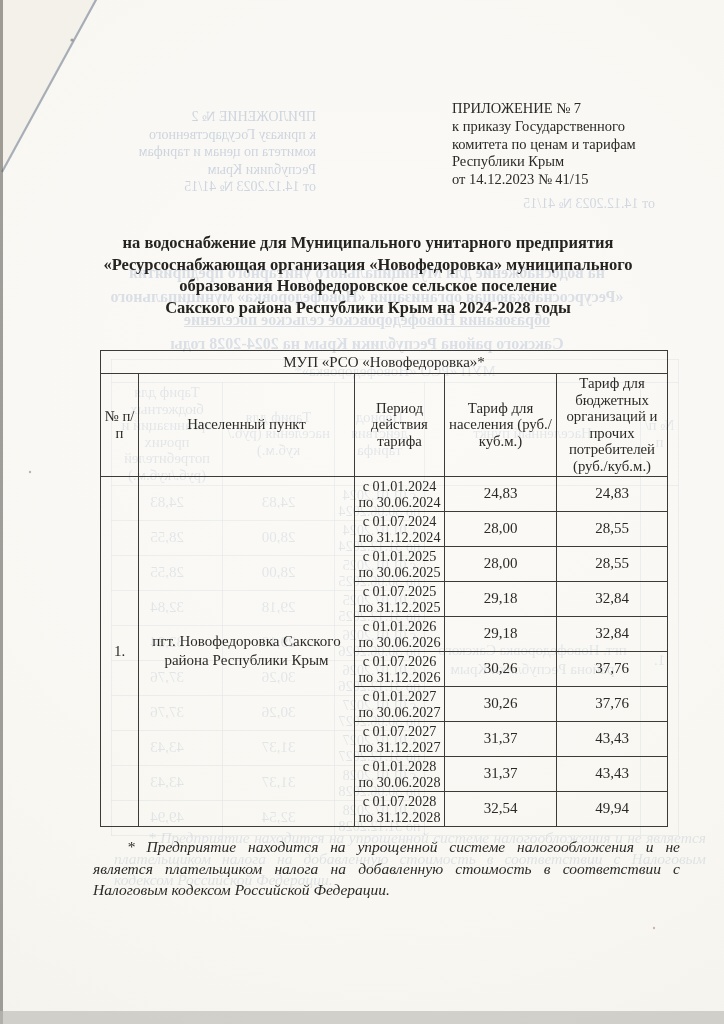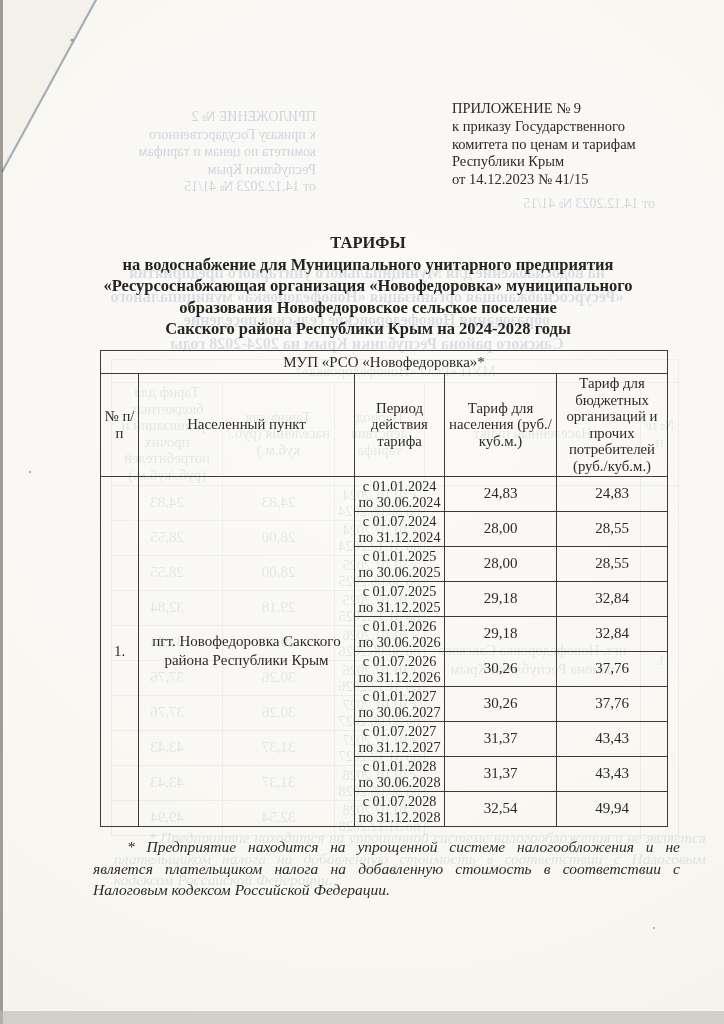--- a/index.html
+++ b/index.html
@@ -76,38 +76,37 @@
 
   <div class="ghost ghost-header-left" aria-hidden="true">
     <div>ПРИЛОЖЕНИЕ № 2</div>
     <div>к приказу Государственного</div>
     <div>комитета по ценам и тарифам</div>
     <div>Республики Крым</div>
     <div>от 14.12.2023 № 41/15</div>
   </div>
 
   <div class="header-right">
-    <div>ПРИЛОЖЕНИЕ № 9</div>
+    <div>ПРИЛОЖЕНИЕ № 7</div>
     <div>к приказу Государственного</div>
     <div>комитета по ценам и тарифам</div>
     <div>Республики Крым</div>
     <div>от  14.12.2023 № 41/15</div>
   </div>
 
   <div class="ghost ghost-date-echo" aria-hidden="true">от 14.12.2023 № 41/15</div>
 
   <div class="ghost ghost-title" aria-hidden="true">
     <div>на водоснабжение для Муниципального унитарного предприятия</div>
     <div>«Ресурсоснабжающая организация «Новофедоровка» муниципального</div>
     <div class="g-underline">образования Новофедоровское сельское поселение</div>
     <div>Сакского района Республики Крым на 2024-2028 годы</div>
   </div>
 
   <div class="title-block">
-    <div class="t-line">ТАРИФЫ</div>
     <div class="t-line">на водоснабжение для Муниципального унитарного предприятия</div>
     <div class="t-line">«Ресурсоснабжающая организация «Новофедоровка» муниципального</div>
     <div class="t-line">образования Новофедоровское сельское поселение</div>
     <div class="t-line">Сакского района Республики Крым на 2024-2028 годы</div>
   </div>
 
   <div class="ghost-table-wrap" aria-hidden="true">
       <table class="tariff">
       <colgroup>
         <col class="col-num">

